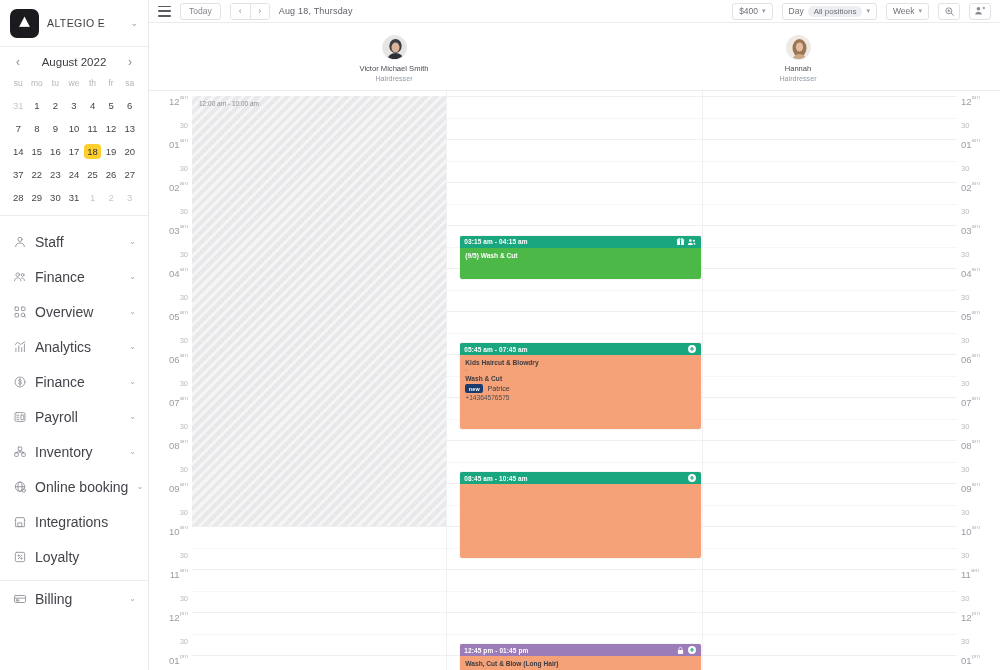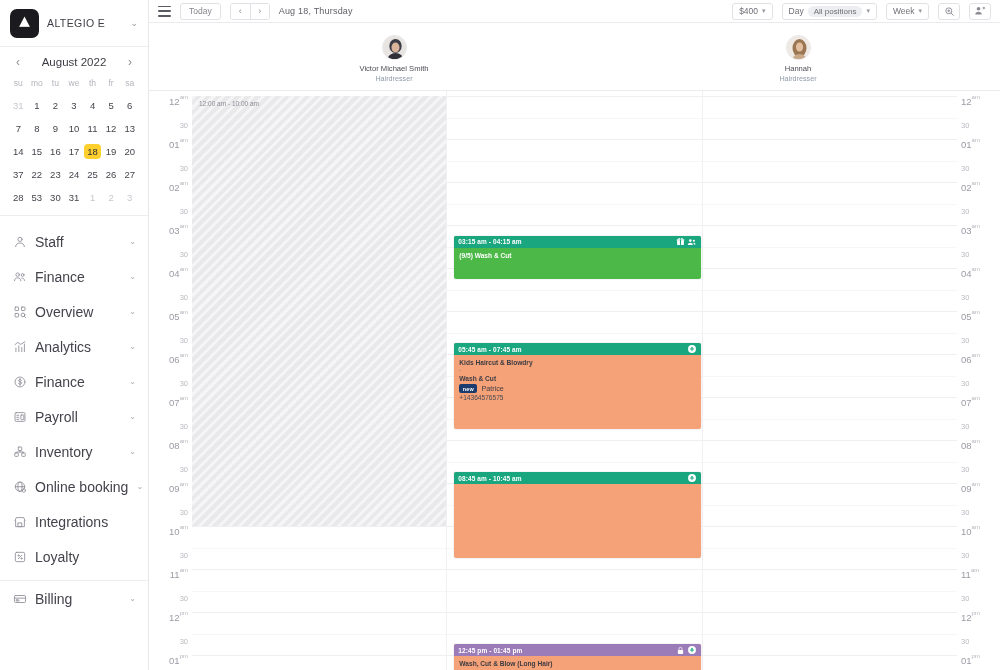--- a/index.html
+++ b/index.html
@@ -154,21 +154,21 @@
   .blocked {
     position: absolute; left: 0; right: 0;
     background-color: #e9e9ec;
     background-image: repeating-linear-gradient(135deg,
       rgba(255,255,255,.55) 0 3px, rgba(0,0,0,0) 3px 7px);
   }
   .blocked .lbl { font-size: 6.5px; color: #8a8a93; padding: 4px 0 0 7px; }
 
   
   .evt {
-    position: absolute; left: 7px; right: 1px;
+    position: absolute; left: 13px; right: 1px;
     border-radius: 2px; overflow: hidden;
     box-shadow: 0 0 0 1px rgba(0,0,0,.04);
   }
   .evt-head {
     height: 12px; display: flex; align-items: center;
     padding: 0 4px; gap: 3px;
   }
   .evt-time { font-size: 6.5px; color: #fff; font-weight: bold; letter-spacing: .1px; flex: 1; }
   .evt-ico { display: flex; align-items: center; gap: 2px; }
   .evt-body { padding: 3px 5px; }
@@ -252,21 +252,21 @@
             <td><span class="daycell">37</span></td>
             <td><span class="daycell">22</span></td>
             <td><span class="daycell">23</span></td>
             <td><span class="daycell">24</span></td>
             <td><span class="daycell">25</span></td>
             <td><span class="daycell">26</span></td>
             <td><span class="daycell">27</span></td>
           </tr>
           <tr>
             <td><span class="daycell">28</span></td>
-            <td><span class="daycell">53</span></td>
+            <td><span class="daycell">29</span></td>
             <td><span class="daycell">30</span></td>
             <td><span class="daycell">31</span></td>
             <td class="muted"><span class="daycell">1</span></td>
             <td class="muted"><span class="daycell">2</span></td>
             <td class="muted"><span class="daycell">3</span></td>
           </tr>
         </tbody>
     </table>
   </div>
 

